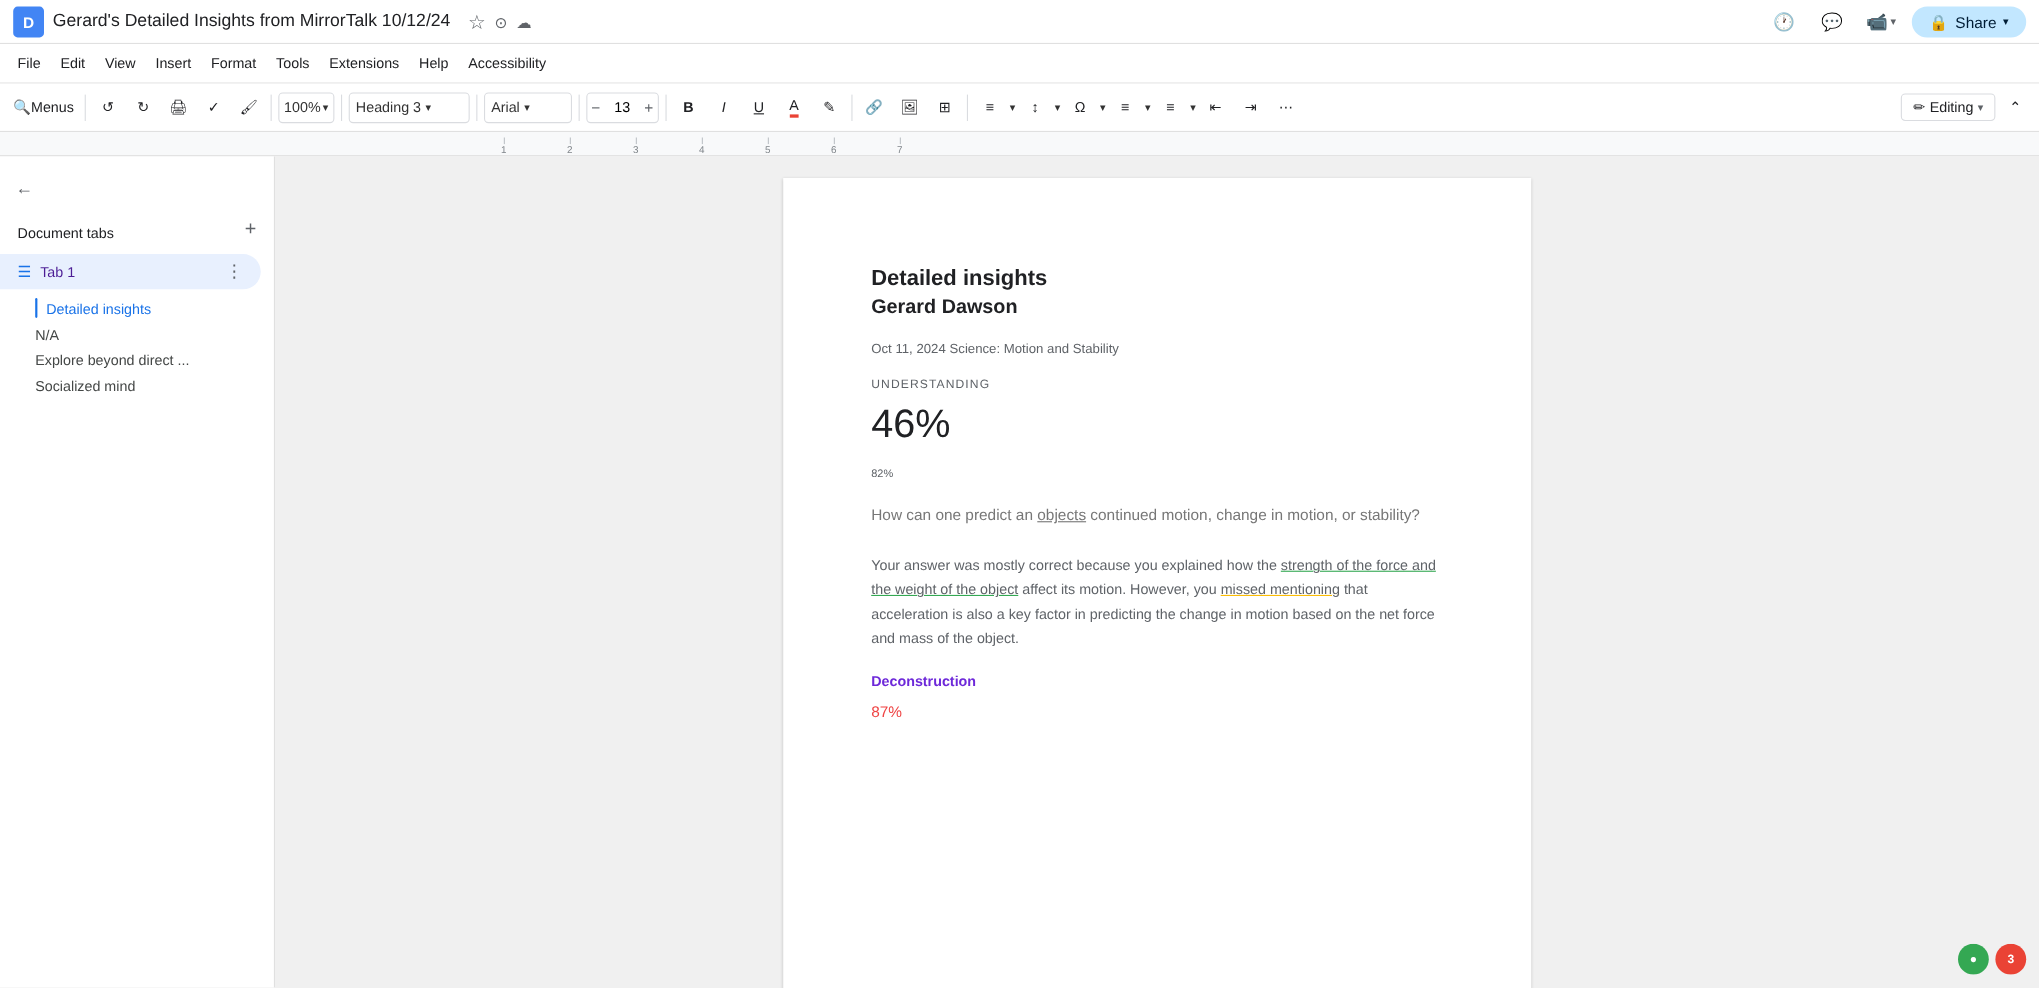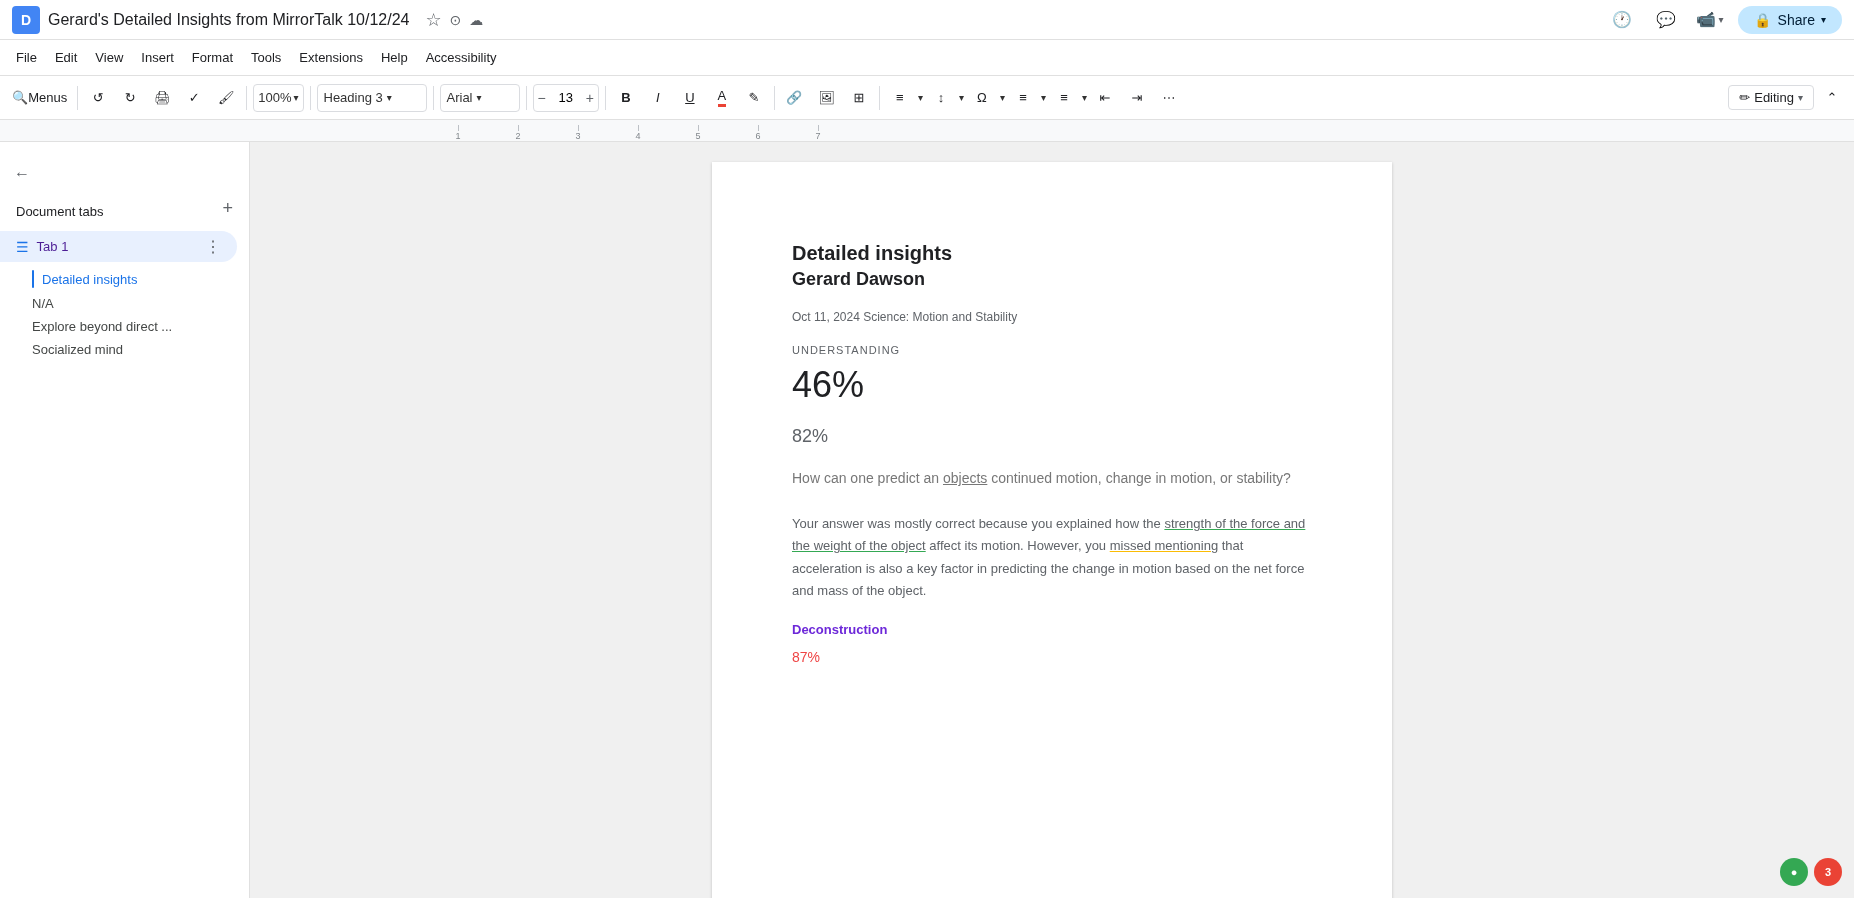--- a/index.html
+++ b/index.html
@@ -118,21 +118,21 @@
       box-shadow: 0 1px 3px rgba(0,0,0,0.2); padding: 80px 80px 60px;
       font-family: Arial, sans-serif;
     }
 
     
     .doc-title { font-size: 20px; font-weight: bold; color: #202124; margin-bottom: 4px; }
     .doc-author { font-size: 18px; font-weight: bold; color: #202124; margin-bottom: 20px; }
     .doc-meta { font-size: 12px; color: #5f6368; margin-bottom: 20px; }
     .section-label { font-size: 11px; color: #5f6368; letter-spacing: 1px; text-transform: uppercase; margin-bottom: 8px; font-weight: 500; }
     .big-percent { font-size: 36px; color: #202124; margin-bottom: 20px; }
-    .small-percent { font-size: 18px; color: #5f6368; margin-bottom: 20px; }
+    .small-percent { font-size: 10px; color: #5f6368; margin-bottom: 20px; }
     .question-text { font-size: 14px; color: #777; margin-bottom: 16px; line-height: 1.6; }
     .question-link { text-decoration: underline; color: #777; }
     .answer-text { font-size: 13px; color: #5f6368; margin-bottom: 20px; line-height: 1.7; margin-top: 24px; }
     .highlight-green { text-decoration: underline; text-decoration-color: #34a853; color: #5f6368; }
     .highlight-yellow { text-decoration: underline; text-decoration-color: #fbbc04; color: #5f6368; }
     .deconstruction-label { font-size: 13px; font-weight: bold; color: #6d28d9; margin-bottom: 12px; }
     .small-percent-2 { font-size: 14px; color: #ef4444; }
 
     
     .bottom-status { position: fixed; bottom: 12px; right: 12px; display: flex; gap: 6px; align-items: center; }

